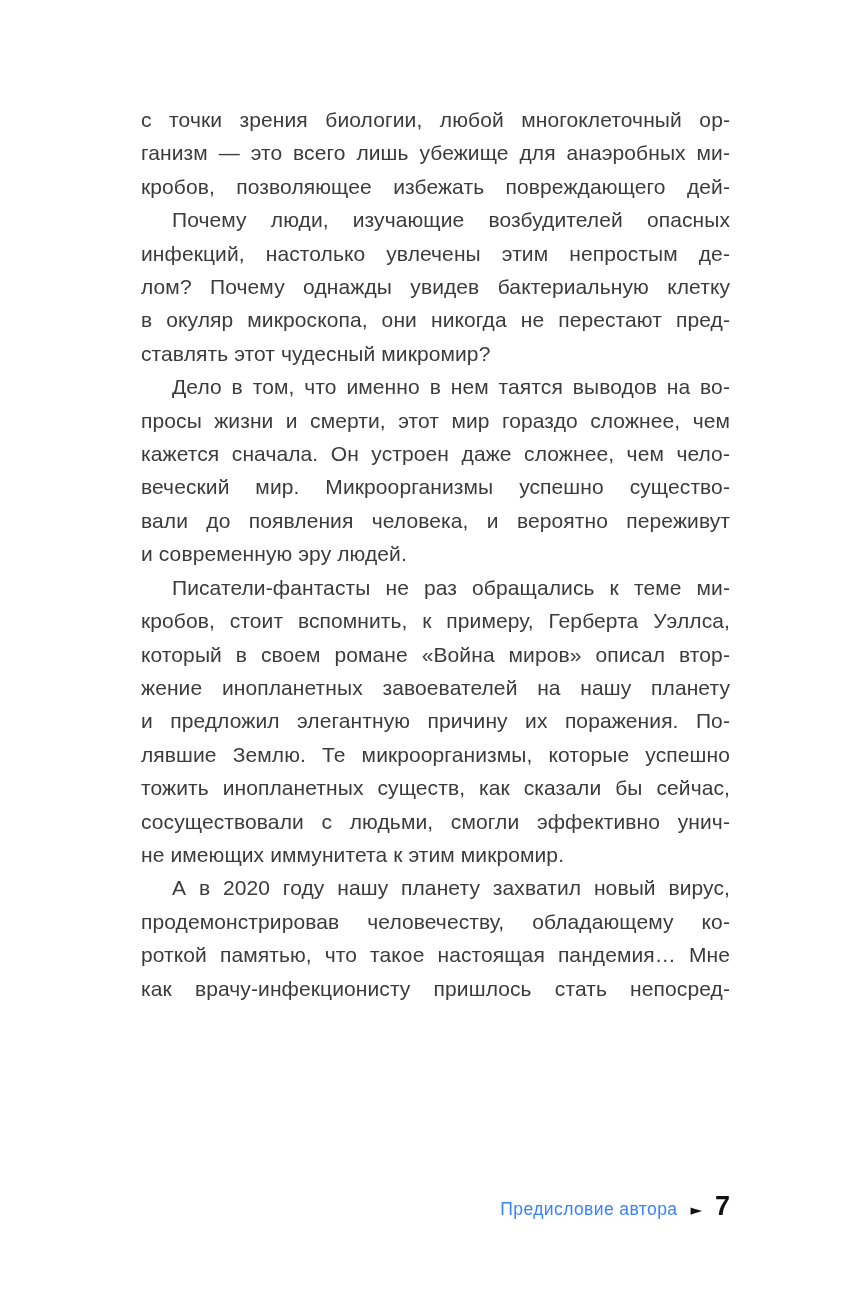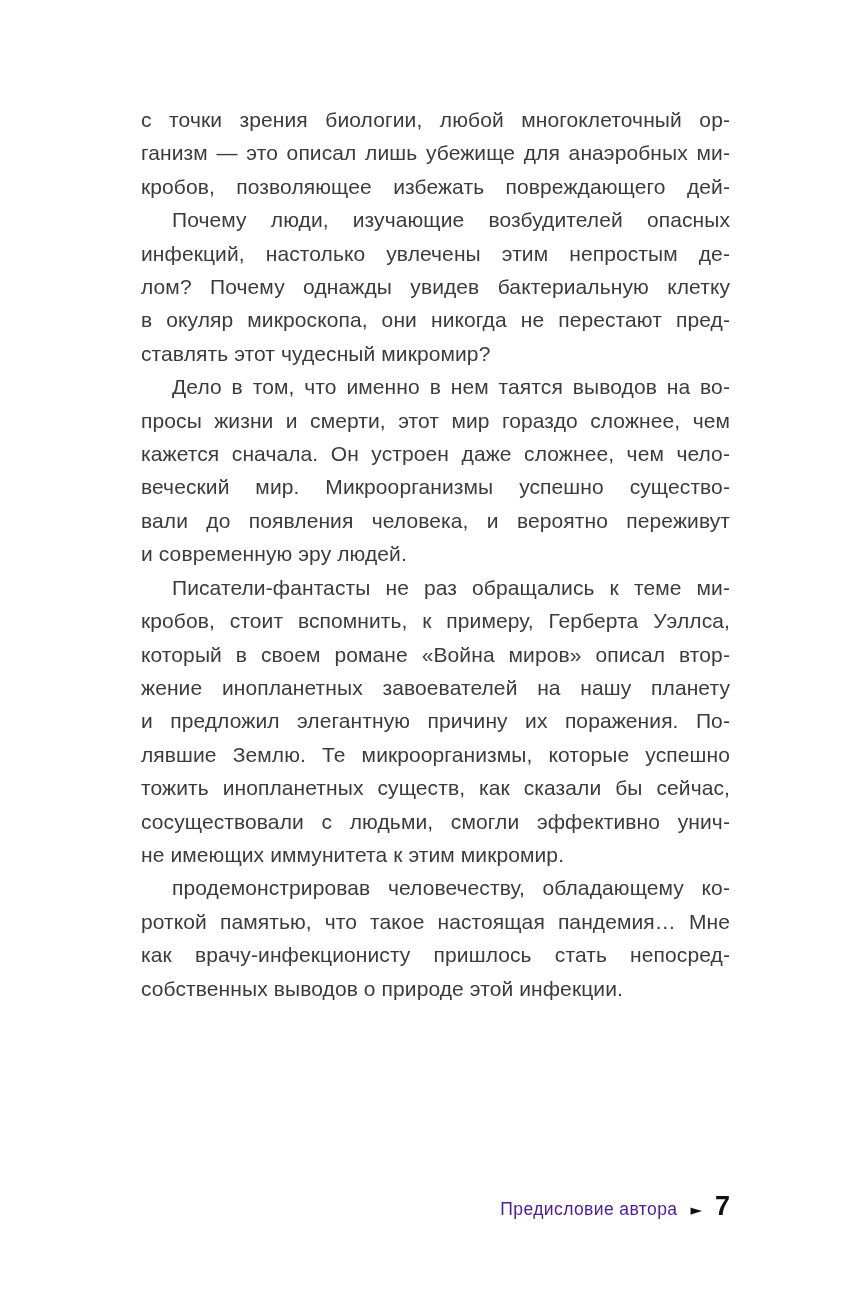--- a/index.html
+++ b/index.html
@@ -43,42 +43,42 @@
     position: absolute;
     top: 1191px;
     right: 142px;
     display: flex;
     align-items: baseline;
     gap: 13px;
   }
   .footer-label {
     font-size: 17.5px;
     letter-spacing: 0.4px;
-    color: #4c1d95;
+    color: #3b82f6;
   }
   .arrow {
     font-size: 15px;
     color: #111111;
     font-family: "DejaVu Sans", sans-serif;
   }
   .pagenum {
     font-size: 27px;
     font-weight: bold;
     color: #111111;
   }
 </style>
 </head>
 <body>
 
 <div class="page" style="background: rgb(255, 255, 255); margin-left: 28px;">
 
   <div class="textblock" id="textblock" style="color: rgb(59, 59, 59);">
       <div class="para">
         <div class="line">с точки зрения биологии, любой многоклеточный ор-</div>
-        <div class="line">ганизм — это описал лишь убежище для анаэробных ми-</div>
+        <div class="line">ганизм — это всего лишь убежище для анаэробных ми-</div>
         <div class="line">кробов, позволяющее избежать повреждающего дей-</div>
       </div>
       <div class="para indent">
         <div class="line">Почему люди, изучающие возбудителей опасных</div>
         <div class="line">инфекций, настолько увлечены этим непростым де-</div>
         <div class="line">лом? Почему однажды увидев бактериальную клетку</div>
         <div class="line">в окуляр микроскопа, они никогда не перестают пред-</div>
         <div class="line plast">ставлять этот чудесный микромир?</div>
       </div>
       <div class="para indent">
@@ -94,24 +94,24 @@
         <div class="line">кробов, стоит вспомнить, к примеру, Герберта Уэллса,</div>
         <div class="line">который в своем романе «Война миров» описал втор-</div>
         <div class="line">жение инопланетных завоевателей на нашу планету</div>
         <div class="line">и предложил элегантную причину их поражения. По-</div>
         <div class="line">лявшие Землю. Те микроорганизмы, которые успешно</div>
         <div class="line">тожить инопланетных существ, как сказали бы сейчас,</div>
         <div class="line">сосуществовали с людьми, смогли эффективно унич-</div>
         <div class="line plast">не имеющих иммунитета к этим микромир.</div>
       </div>
       <div class="para indent">
+        <div class="line">А в 2020 году нашу планету захватил новый вирус,</div>
         <div class="line">продемонстрировав человечеству, обладающему ко-</div>
         <div class="line">роткой памятью, что такое настоящая пандемия… Мне</div>
         <div class="line">как врачу-инфекционисту пришлось стать непосред-</div>
-        <div class="line plast">собственных выводов о природе этой инфекции.</div>
       </div>
     </div>
 
   <div class="footer">
     <span class="footer-label">Предисловие автора</span>
     <span class="arrow">►</span>
     <span class="pagenum">7</span>
   </div>
 
 </div>

